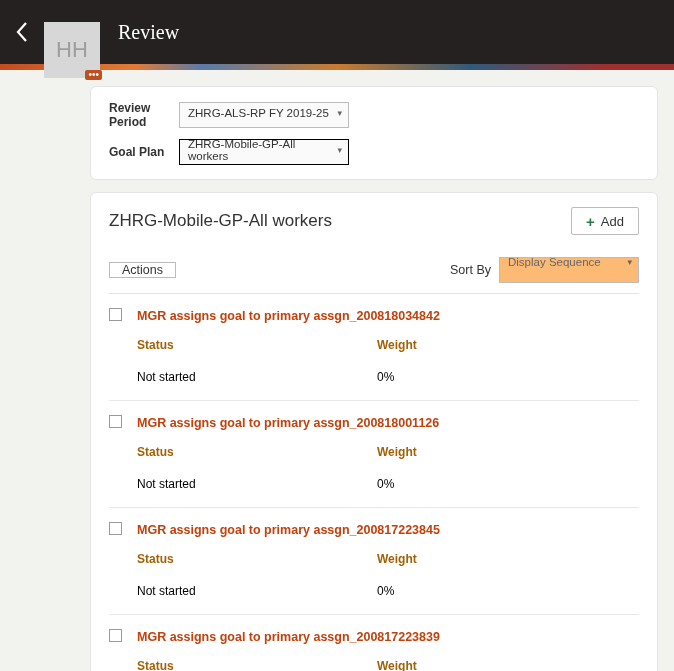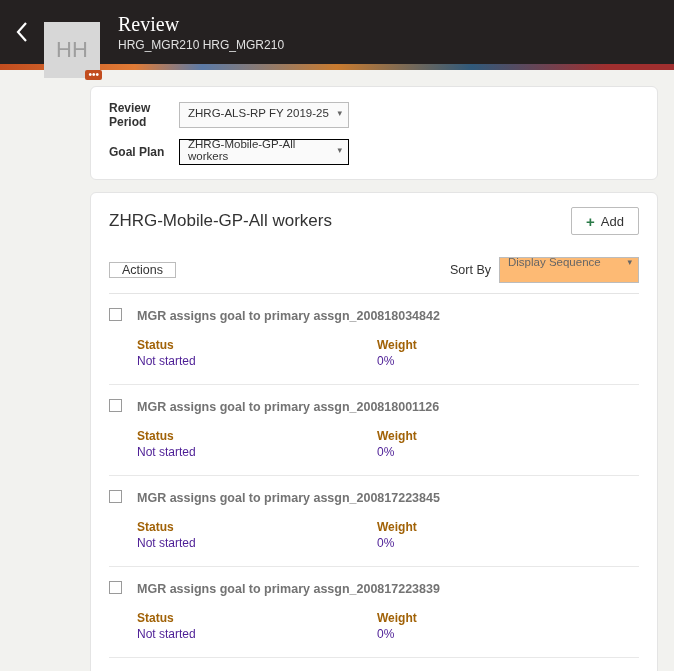--- a/index.html
+++ b/index.html
@@ -81,45 +81,44 @@
   .goal-list { border-top:1px solid #e4e4e4; margin-top:0;}
   .goal-item {
     border-top:1px solid #e8e8e8; padding:12px 0 16px 0;
     display:grid; grid-template-columns:28px 1fr;
   }
   .goal-item:first-child { border-top:none;}
   .chk {
     width:13px; height:13px; border:1px solid #9a9a9a; margin-top:2px; cursor:pointer;
   }
   .goal-title {
-    color:#737373; font-size:12.5px; font-weight:600; cursor:pointer;
+    color:#c2410c; font-size:12.5px; font-weight:600; cursor:pointer;
     text-decoration:none;
   }
   .goal-fields {
     display:grid; grid-template-columns: 240px 120px; margin-top:14px;
   }
   .field-label { font-size:12px; font-weight:700; color:#a16207;}
-  .field-value { font-size:12px; color:#4c1d95; margin-top:2px;}
+  .field-value { font-size:12px; color:#000000; margin-top:18px;}
 </style>
 </head>
 <body>
 
 <div class="header">
   <div class="back-chevron">
     <svg width="14" height="22" viewBox="0 0 14 22">
       <polyline points="11,2 3,11 11,20" fill="none" stroke="#fff" stroke-width="2.2"></polyline>
     </svg>
   </div>
   <div class="avatar">
     <span>HH</span>
     <span class="avatar-dots">•••</span>
   </div>
   <div class="header-text">
     <div class="header-title">Review</div>
-    <div class="header-sub">HRG_MGR210 HRG_MGR210</div>
   </div>
 </div>
 <div class="color-strip"></div>
 
 <div class="card filter-card">
   <div class="filter-row">
     <div class="filter-label">Review Period</div>
     <div class="select-box">
       <span>ZHRG-ALS-RP FY 2019-25</span>
       <span class="chev">▾</span>

